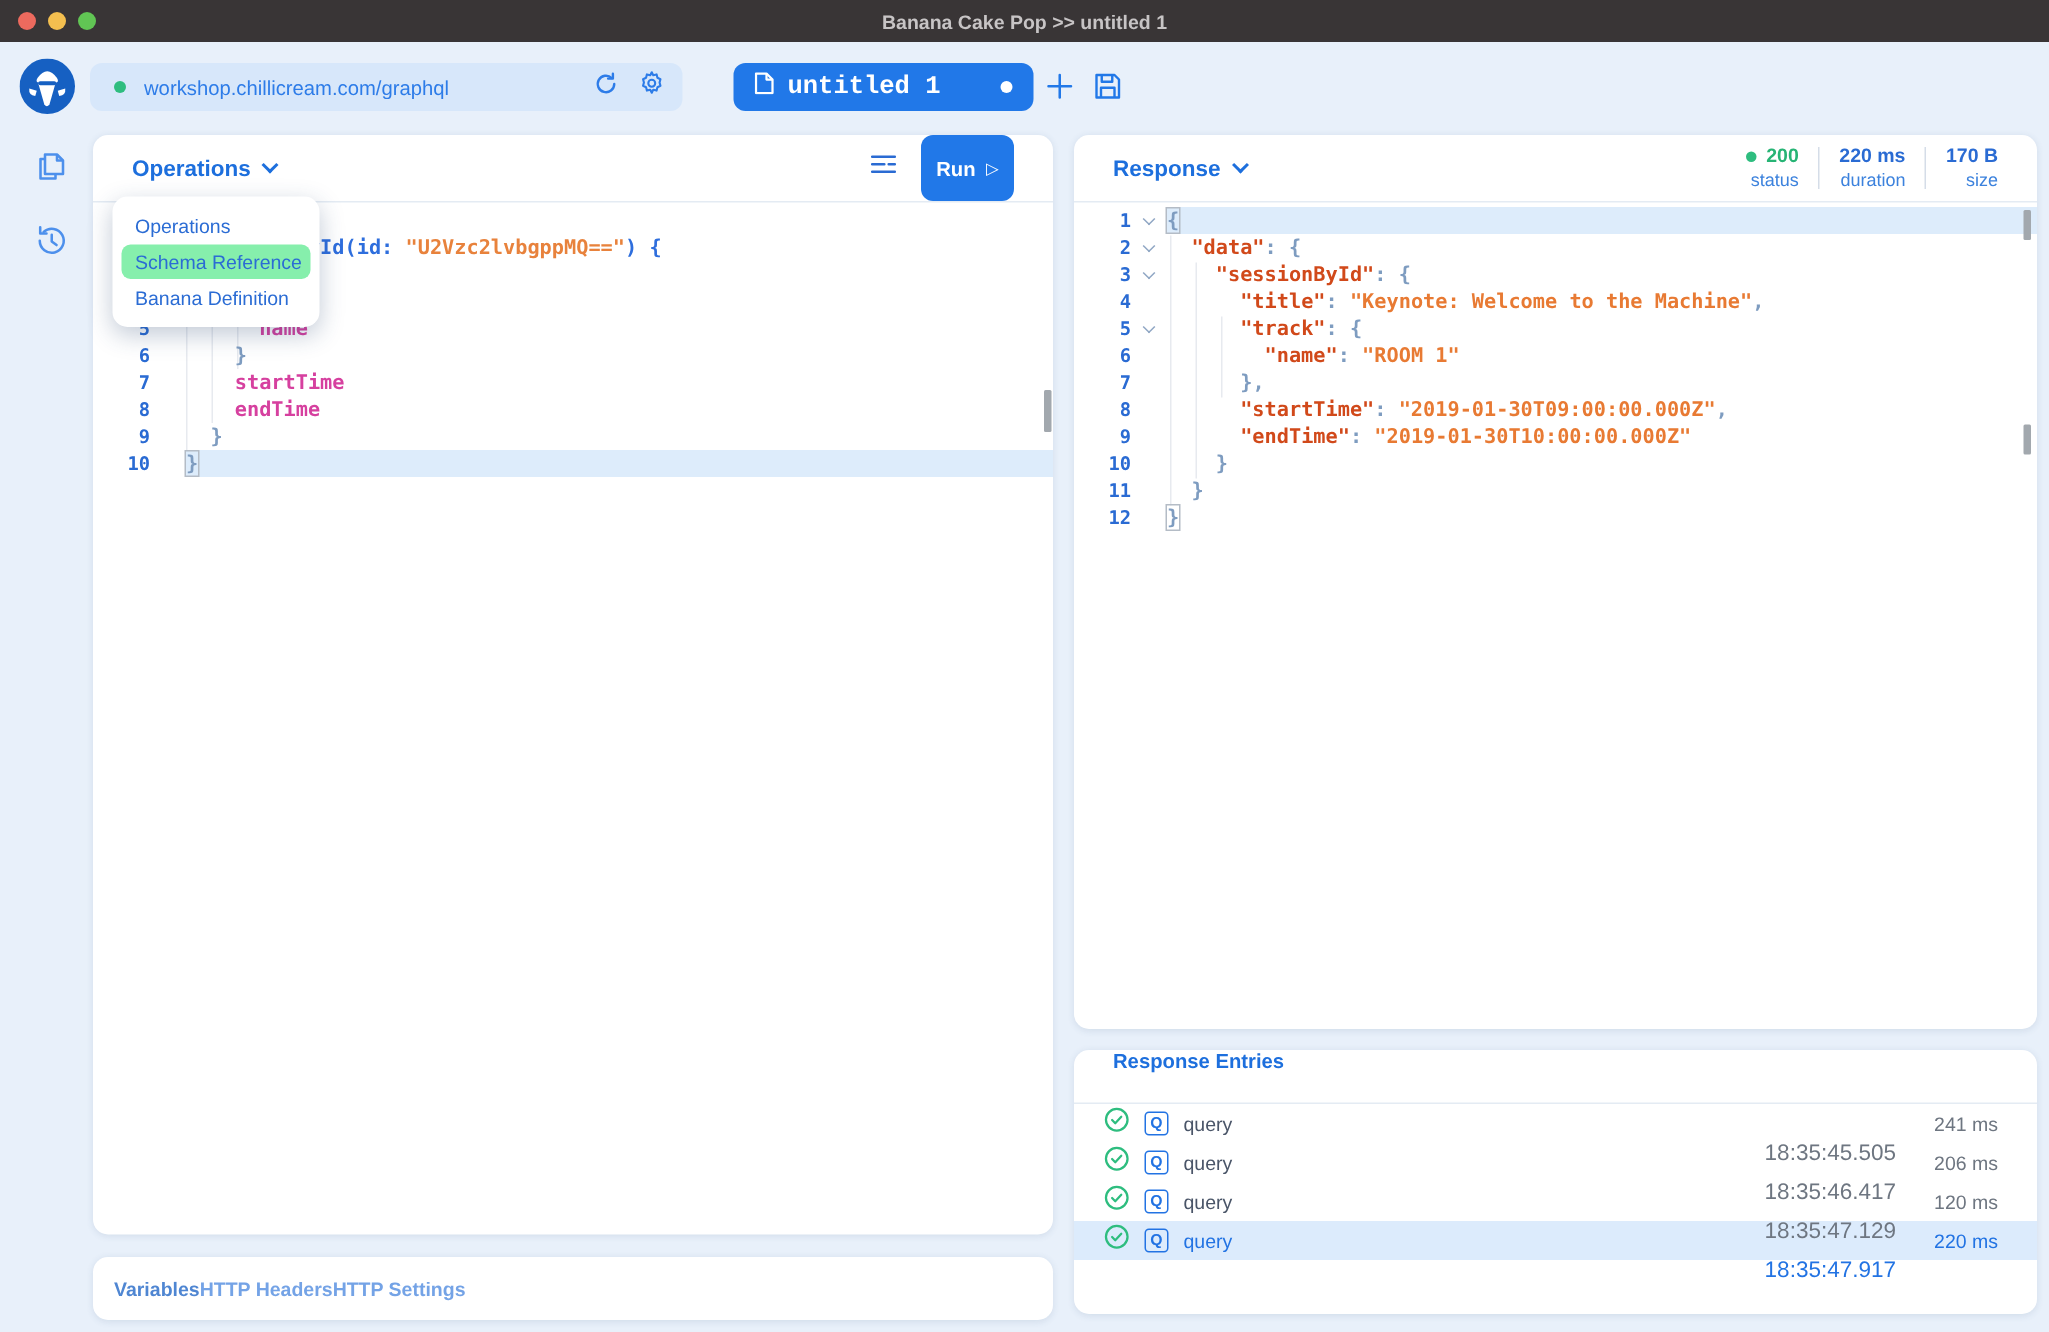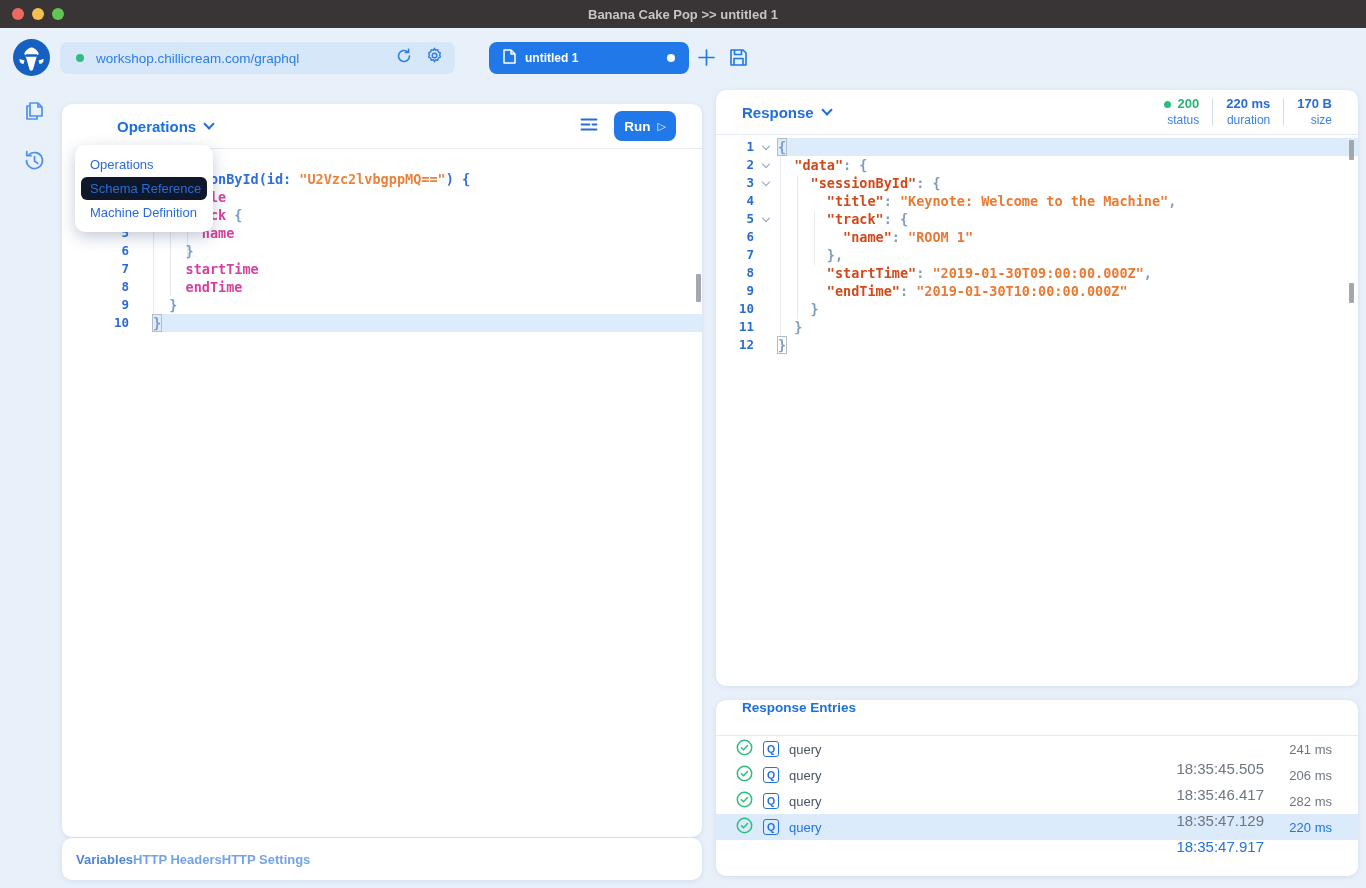--- a/index.html
+++ b/index.html
@@ -21,42 +21,42 @@
 
   
   .logo{position:absolute;left:13px;top:39px;width:37px;height:37px;}
   .url-field{position:absolute;left:60px;top:42px;width:395px;height:32px;background:#d7e7fa;
     border-radius:8px;display:flex;align-items:center;padding:0 12px;color:#2d7ce8;font-size:13.5px;}
   .url-dot{width:8px;height:8px;border-radius:50%;background:#2ebd7f;margin:0 12px 0 4px;flex:none;}
   .url-text{flex:1;white-space:nowrap;overflow:hidden;}
   .url-icons{display:flex;align-items:center;gap:14px;font-size:17px;color:#2d7ce8;}
   .doc-tab{position:absolute;left:489px;top:42px;width:200px;height:32px;background:#2178e8;border-radius:8px;
     color:#fff;display:flex;align-items:center;padding:0 14px;gap:9px;}
-  .doc-tab-label{font-size:12px;font-weight:bold;flex:1;}
+  .doc-tab-label{font-size:17px;font-weight:bold;flex:1;font-family:Liberation Mono, monospace;}
   .tab-dirty-dot{width:8px;height:8px;border-radius:50%;background:#fff;flex:none;}
   .tb-icon{position:absolute;top:48px;cursor:pointer;}
 
   
   .side-icon{position:absolute;left:21px;}
 
   
   .panel{position:absolute;background:#fff;border-radius:10px;box-shadow:0 1px 5px rgba(50,80,120,.12);}
-  .ops-panel{left:62px;top:104px;width:640px;height:733px;padding-left:29px;}
+  .ops-panel{left:62px;top:90px;width:640px;height:733px;}
   .resp-panel{left:716px;top:90px;width:642px;height:596px;}
   .entries-panel{left:716px;top:700px;width:642px;height:176px;}
   .tabs-panel{left:62px;top:838px;width:640px;height:42px;display:flex;align-items:center;padding:0 14px;}
 
   .panel-header{height:45px;display:flex;align-items:center;padding:0 26px;border-bottom:1px solid #e4ebf3;}
   .panel-title{font-size:15px;font-weight:bold;color:#1d6fdd;display:flex;align-items:center;gap:9px;cursor:pointer;}
   .chev{width:8px;height:8px;border-right:2px solid #1d6fdd;border-bottom:2px solid #1d6fdd;
     transform:rotate(45deg);margin-top:-4px;}
 
   
   .ops-header-right{margin-left:auto;display:flex;align-items:center;gap:16px;}
-  .run-btn{width:62px;height:30px;background:#2178e8;border:none;border-radius:8px;color:#fff;
+  .run-btn{width:62px;height:44px;background:#2178e8;border:none;border-radius:8px;color:#fff;
     font-family:"Liberation Sans",sans-serif;font-size:13.5px;font-weight:bold;display:flex;
     align-items:center;justify-content:center;gap:7px;cursor:pointer;}
   .play-glyph{font-size:11px;font-weight:normal;}
 
   
   .stats{margin-left:auto;display:flex;align-items:stretch;}
   .stat{display:flex;flex-direction:column;align-items:flex-end;justify-content:center;line-height:1.25;}
   .stat-val{font-size:13px;font-weight:bold;color:#2a6bd3;display:flex;align-items:center;gap:7px;}
   .stat-val.green{color:#27b475;}
   .stat-lab{font-size:12px;color:#3c82dd;}
@@ -76,21 +76,21 @@
   .c-fld{color:#d6409f;} .c-blue{color:#2e6edd;} .c-str{color:#e8823c;}
   .c-brc{color:#7e9cc0;} .c-key{color:#d1491a;} .c-val{color:#e87a33;} .c-pun{color:#7e9cc0;}
   .bracket-box{outline:1px solid #b4bcc6;}
   .guide{position:absolute;width:1px;background:#e7eaef;z-index:0;}
   .ruler-mark{position:absolute;width:5px;background:#a2a8ae;z-index:3;border-radius:1px;}
 
   
   .dropdown{position:absolute;left:13px;top:41px;width:138px;background:#fff;border-radius:10px;
     box-shadow:0 5px 16px rgba(40,70,110,.28);padding:7px 6px;z-index:10;}
   .dd-item{padding:4px 9px;margin:1px 0;font-size:13px;color:#2b6cd4;border-radius:6px;cursor:pointer;white-space:nowrap;}
-  .dd-item.sel{background:#0f172a;}
+  .dd-item.sel{background:#86efac;}
 
   
   .entries-header{height:36px;display:flex;padding:0 26px 8px;border-bottom:1px solid #e4ebf3;}
   .entries-title{font-size:13.5px;font-weight:bold;color:#1d6fdd;}
   .entry-row{height:26px;display:flex;align-items:center;padding:0 26px 0 20px;gap:10px;cursor:pointer;}
   .entry-row.sel{background:#dcebfc;}
   .entry-label{font-size:13px;color:#4a5568;}
   .entry-row.sel .entry-label,.entry-row.sel .entry-time,.entry-row.sel .entry-dur{color:#2273e3;}
   .entry-spacer{flex:1;}
   .entry-time{font-size:15px;color:#6e7681;margin-top:39px;}
@@ -256,21 +256,21 @@
         <span class="lnum">10</span>
         <span class="foldcol"></span>
         <span class="code"><span class="c-brc bracket-box">}</span></span>
       </div>
     </div>
   <div class="ruler-mark" style="right:1px;top:170px;height:28px;"></div>
 
   <div class="dropdown" id="ops-dropdown">
       <div class="dd-item">Operations</div>
       <div class="dd-item sel">Schema Reference</div>
-      <div class="dd-item">Machine Definition</div>
+      <div class="dd-item">Banana Definition</div>
     </div>
 </div>
 
 <div class="panel resp-panel">
   <div class="panel-header">
     <div class="panel-title">
       <span>Response</span>
       <span class="chev"></span>
     </div>
     <div class="stats">
@@ -407,21 +407,21 @@
     <span>
       <svg width="17" height="17" viewBox="0 0 17 17" fill="none" stroke="#2ebd7f" stroke-width="1.5" stroke-linecap="round" stroke-linejoin="round">
         <circle cx="8.5" cy="8.5" r="7.2"></circle>
             <path d="M5.4 8.7l2.1 2.1 4-4.3"></path>
       </svg>
     </span>
     <span class="qbadge">Q</span>
     <span class="entry-label">query</span>
     <span class="entry-spacer"></span>
     <span class="entry-time">18:35:47.129</span>
-    <span class="entry-dur">282 ms</span>
+    <span class="entry-dur">120 ms</span>
   </div>
       <div class="entry-row sel">
     <span>
       <svg width="17" height="17" viewBox="0 0 17 17" fill="none" stroke="#2ebd7f" stroke-width="1.5" stroke-linecap="round" stroke-linejoin="round">
         <circle cx="8.5" cy="8.5" r="7.2"></circle>
             <path d="M5.4 8.7l2.1 2.1 4-4.3"></path>
       </svg>
     </span>
     <span class="qbadge">Q</span>
     <span class="entry-label">query</span>

